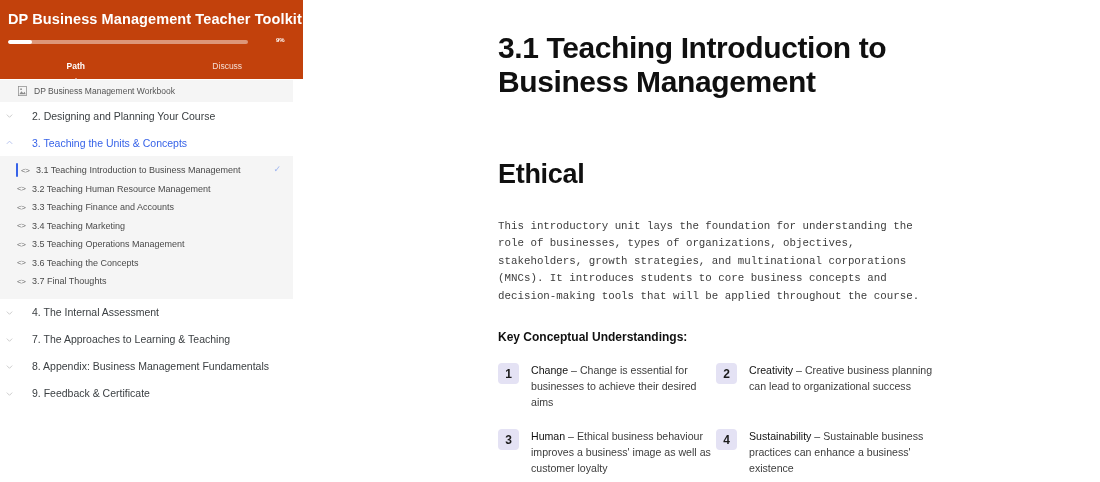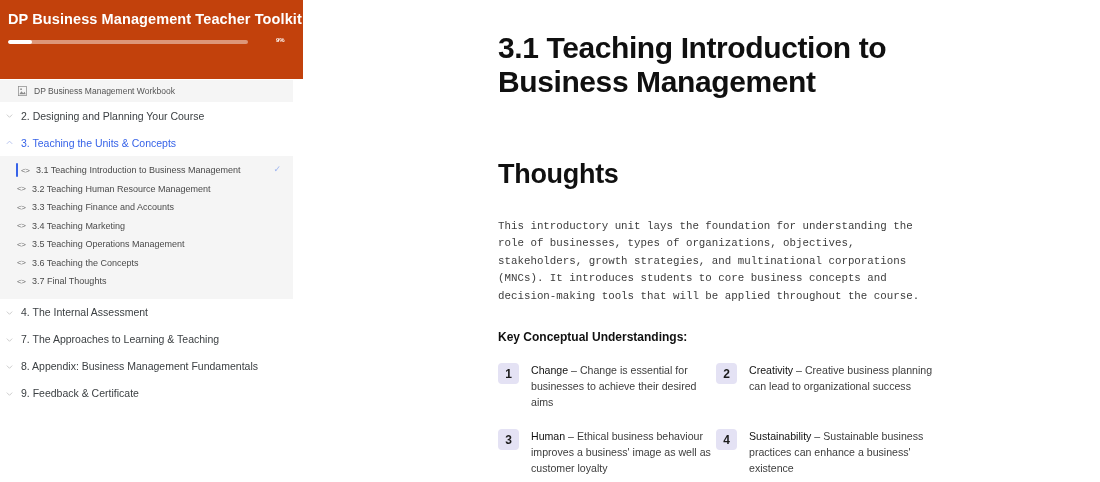--- a/index.html
+++ b/index.html
@@ -31,21 +31,21 @@
     height: 22px;
     padding: 0 0 0 18px;
     margin-right: 10px;
     font-size: 8.5px;
     color: #555;
     white-space: nowrap;
   }
   .doc-icon { width: 9px; height: 10px; flex: 0 0 auto; }
 
   .section-row {
-    display: flex; align-items: center; gap: 7px;
+    display: flex; align-items: center; gap: 18px;
     padding: 0 0 0 5px;
     height: 27px;
     margin-top: 0;
     font-size: 10.5px;
     color: #3c4043;
     cursor: pointer;
   }
   .section-row.active { color: #3763e8; }
   .caret { width: 9px; height: 9px; flex: 0 0 auto; opacity: .55; }
 
@@ -265,26 +265,30 @@
   </aside>
 
   <header id="header">
     <div id="hdr-title">DP Business Management Teacher Toolkit 2.1</div>
 
     <div id="prog-wrap">
       <div id="prog-fill" style="width: 10%;"></div>
     </div>
     <div id="prog-pct">9%</div>
 
+    <nav id="tabs">
+      <div class="tab on">Path</div>
+      <div class="tab">Discuss</div>
+    </nav>
   </header>
 
   <main id="main">
     <div class="m-inner">
       <h1 id="page-title">3.1 Teaching Introduction to Business Management</h1>
-      <h2 id="overview-h">Thoughts</h2>
+      <h2 id="overview-h">Ethical</h2>
       <p id="overview-p">This introductory unit lays the foundation for understanding the role of businesses, types of organizations, objectives, stakeholders, growth strategies, and multinational corporations (MNCs). It introduces students to core business concepts and decision-making tools that will be applied throughout the course.</p>
       <div id="kcu-h">Key Conceptual Understandings:</div>
       <div id="kcu-grid">
           <div class="kcu-item">
             <div class="kcu-num">1</div>
             <div class="kcu-txt"><b>Change</b><span> – </span><span>Change is essential for businesses to achieve their desired aims</span></div>
           </div>
           <div class="kcu-item">
             <div class="kcu-num">2</div>
             <div class="kcu-txt"><b>Creativity</b><span> – </span><span>Creative business planning can lead to organizational success</span></div>

